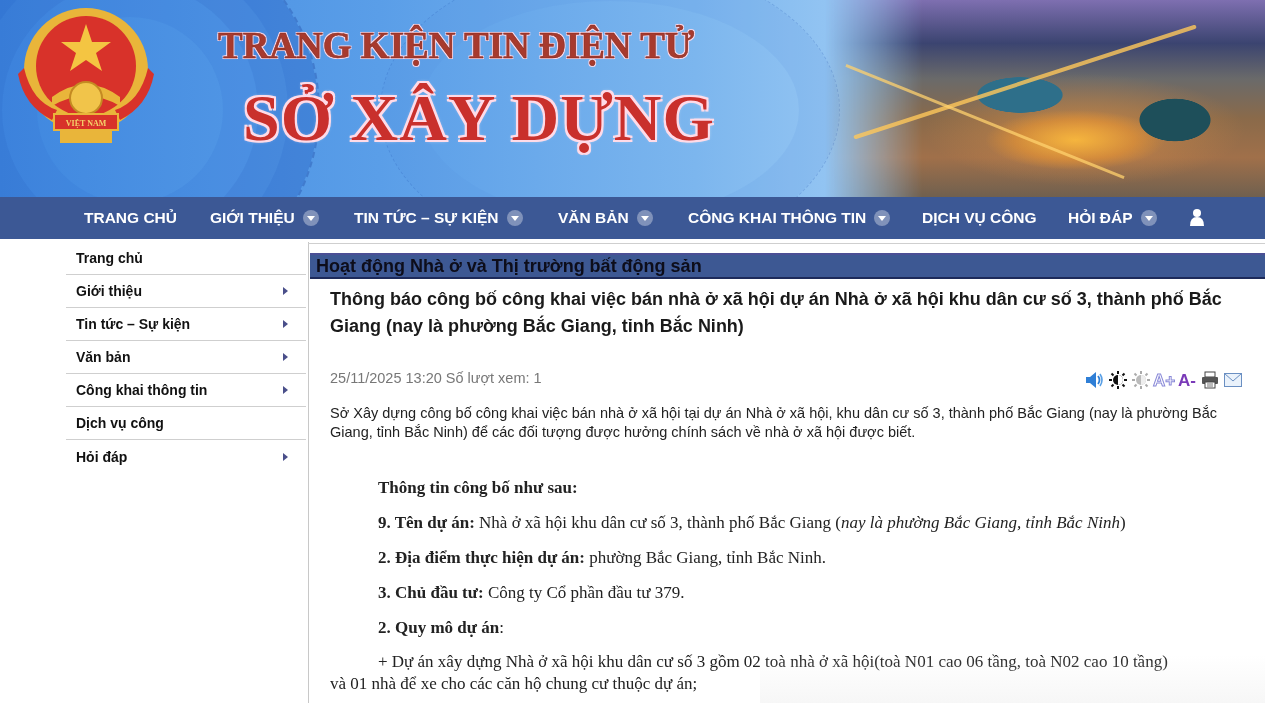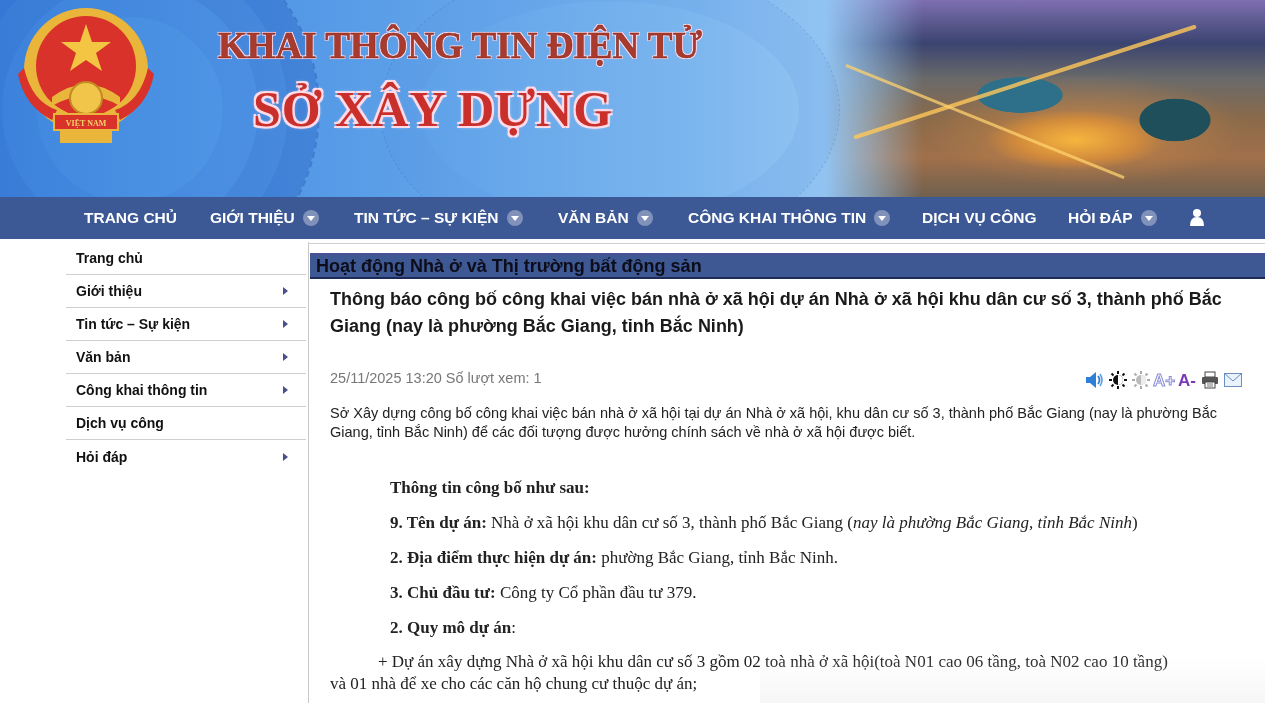--- a/index.html
+++ b/index.html
@@ -45,22 +45,22 @@
     position: absolute; left: 12px; top: 2px; width: 148px; height: 148px;
   }
   .title-line1 {
     position: absolute; left: 218px; top: 24px; font-family: "Liberation Serif", "DejaVu Serif", serif;
     font-weight: bold; font-size: 37px; color: #a83a2e; letter-spacing: 0px;
     -webkit-text-stroke: 0.5px #7a2a20;
     text-shadow: 0 0 2px #ffe1f0, 1px 1px 0 #ffd6e6, -1px -1px 0 #ffd6e6, 1px -1px 0 #ffd6e6, -1px 1px 0 #ffd6e6;
     white-space: nowrap;
   }
   .title-line2 {
-    position: absolute; left: 253px; top: 80px; font-family: "Liberation Serif", "DejaVu Serif", serif;
-    font-weight: bold; font-size: 50px; color: #c9302c;
+    position: absolute; left: 243px; top: 80px; font-family: "Liberation Serif", "DejaVu Serif", serif;
+    font-weight: bold; font-size: 66px; color: #c9302c;
     text-shadow: 2px 2px 0 #ffdbe8, -2px -2px 0 #ffdbe8, 2px -2px 0 #ffdbe8, -2px 2px 0 #ffdbe8, 0 0 4px #fff;
     white-space: nowrap; letter-spacing: 1px;
   }
 
   
   .navbar {
     position: absolute; left: 0; top: 197px; width: 1265px; height: 42px;
     background: #3c5895; display: flex; align-items: center;
   }
   .nav-item {
@@ -116,21 +116,21 @@
   .summary {
     position: absolute; left: 330px; top: 404px; width: 930px;
     font-weight: normal; font-size: 14.5px; line-height: 19px; color: #222;
   }
 
   .body-text {
     position: absolute; left: 330px; top: 476px; width: 920px;
     font-family: "Liberation Serif", "DejaVu Serif", serif; font-size: 17px; color: #222;
   }
   .body-p { height: 35px; padding-left: 48px; white-space: nowrap; line-height: 24px; }
-  .body-p b { font-weight: bold; margin-left: 12px; }
+  .body-p b { font-weight: bold; }
   .body-p i { font-style: italic; }
   .body-last { padding-left: 48px; line-height: 22px; width: 935px; text-indent: 0; }
   .body-last .l2 { margin-left: -48px; display: block; }
 
   .fade {
     position: absolute; left: 760px; top: 655px; width: 505px; height: 48px;
     background: linear-gradient(180deg, rgba(255,255,255,0) 0%, rgba(240,240,240,0.55) 100%);
     pointer-events: none;
   }
 </style>
@@ -150,21 +150,21 @@
     <polygon points="74,22 80,40 99,40 84,51 90,69 74,58 58,69 64,51 49,40 68,40" fill="#f4c542"></polygon>
     <path d="M40 95 Q74 70 108 95 L108 104 Q74 84 40 104 Z" fill="#e9b53a"></path>
     <circle cx="74" cy="96" r="16" fill="#f1c44a" stroke="#c48a22" stroke-width="2"></circle>
     <path d="M12 66 Q20 100 45 108 L40 118 Q12 104 6 72 Z" fill="#d8322a"></path>
     <path d="M136 66 Q128 100 103 108 L108 118 Q136 104 142 72 Z" fill="#d8322a"></path>
     <rect x="42" y="112" width="64" height="16" fill="#d8322a" stroke="#e9b53a" stroke-width="2"></rect>
     <text x="74" y="124" font-size="8" text-anchor="middle" fill="#f4d36a" font-family="Liberation Serif, serif" font-weight="bold">VIỆT NAM</text>
     <rect x="48" y="129" width="52" height="12" fill="#e9b53a"></rect>
   </svg>
 
-  <div class="title-line1">KHAI THÔNG TIN ĐIỆN TỬ</div>
+  <div class="title-line1">TRANG KIỆN TIN ĐIỆN TỬ</div>
   <div class="title-line2">SỞ XÂY DỰNG</div>
 </div>
 
 <div class="navbar">
   <div class="nav-item" style="position:absolute;left:84px;">
     <span>TRANG CHỦ</span>
   </div>
   <div class="nav-item" style="position:absolute;left:210px;">
     <span>GIỚI THIỆU</span>
     <span class="nav-caret"></span>

